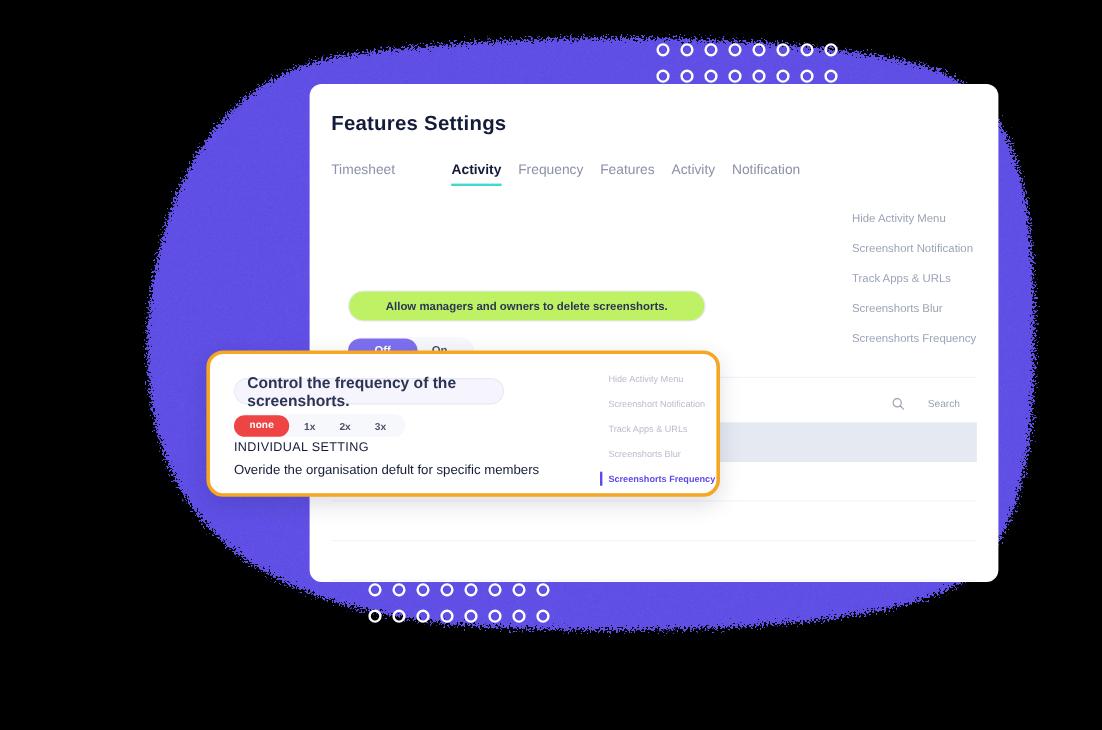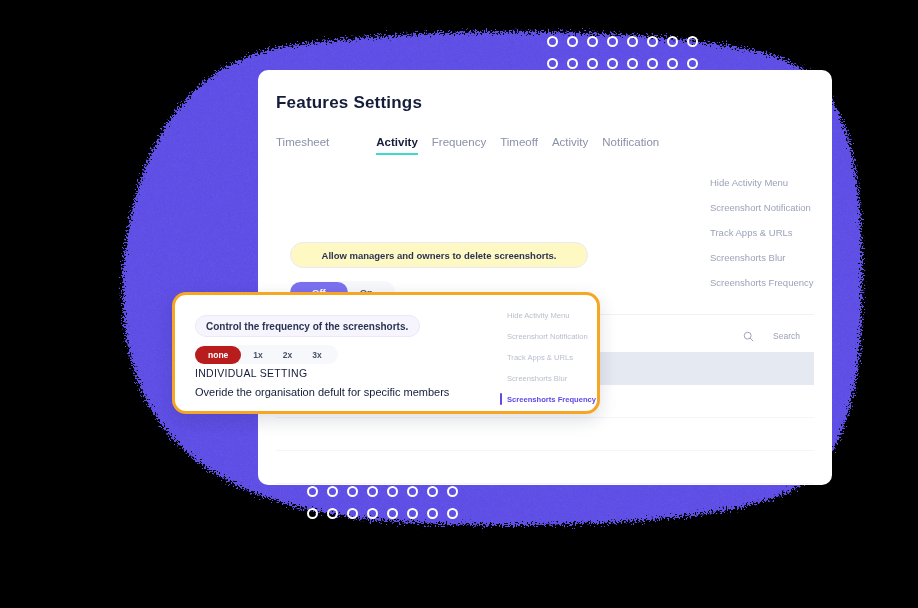--- a/index.html
+++ b/index.html
@@ -75,21 +75,21 @@
   
   .global-sec {
     position: absolute; left: 18px; top: 100px;
     width: 538px; height: 145px;
     background: #ffffff;
     border-bottom: 1px solid #F0F2F7;
   }
   .banner {
     position: absolute; left: 14px; top: 72px;
     width: 298px; height: 26px;
-    background: #fef9c3;
+    background: #bef264;
     border: 1px solid #E9E8F7;
     border-radius: 13px;
     display: flex; align-items: center; justify-content: center;
     font-size: 9.5px; color: #2B3452; font-weight: 600;
   }
   .toggle {
     position: absolute;
     display: flex; align-items: center;
     background: #F7F8FB;
     border-radius: 14px;
@@ -167,29 +167,29 @@
     box-shadow: 0 6px 18px rgba(20,28,58,.14);
     overflow: hidden;
   }
   .pop-banner {
     position: absolute; left: 20px; top: 20px;
     width: 225px; height: 22px;
     background: #F6F5FE; border: 1px solid #EAE8F8;
     border-radius: 11px;
     display: flex; align-items: center;
     padding-left: 10px;
-    font-size: 10px; color: #2B3452; font-weight: 600;
+    font-size: 13px; color: #2B3452; font-weight: 600;
   }
   .chips {
     position: absolute; left: 20px; top: 50px;
     display: flex; align-items: center; gap: 4px;
     background: #F7F8FB; border-radius: 12px; height: 19px; padding-right: 8px;
   }
   .chip { font-size: 8.5px; font-weight: 600; color:#4A5268; padding: 4px 8px; cursor:pointer; }
-  .chip.sel { background: #b91c1c; color:#fff; border-radius: 11px; padding: 4px 13px; }
+  .chip.sel { background: #ef4444; color:#fff; border-radius: 11px; padding: 4px 13px; font-family: Liberation Mono, monospace; }
   .pop-sub {
     position: absolute; left: 20px; top: 72px;
     font-size: 10.5px; font-weight: 400; color: #141C3A; letter-spacing:.3px;
   }
   .pop-desc {
     position: absolute; left: 20px; top: 91px;
     font-size: 11px; color: #141C3A;
   }
   .pop-menu {
     position: absolute; left: 332px; top: 10px;
@@ -281,21 +281,21 @@
   </div>
 
   <div class="main-card">
 
     <div class="page-title">Features Settings</div>
 
     <div class="tabs">
       <div class="tab">Timesheet</div>
       <div class="tab active">Activity</div>
       <div class="tab">Frequency</div>
-      <div class="tab">Timeoff</div>
+      <div class="tab">Features</div>
       <div class="tab">Activity</div>
       <div class="tab">Notification</div>
     </div>
 
     <div class="global-sec">
       <div class="banner">Allow managers and owners to delete screenshorts.</div>
       <div class="toggle" id="global-toggle">
         <span class="seg off-active">Off</span>
         <span class="seg on-idle">On</span>
       </div>

